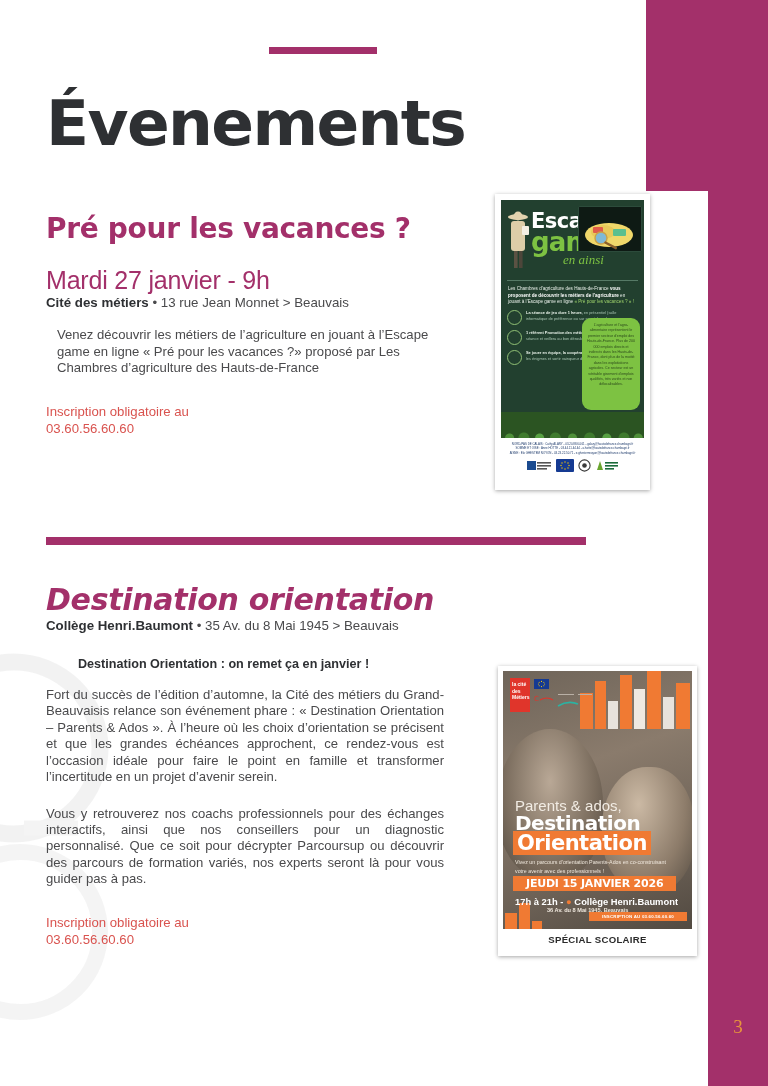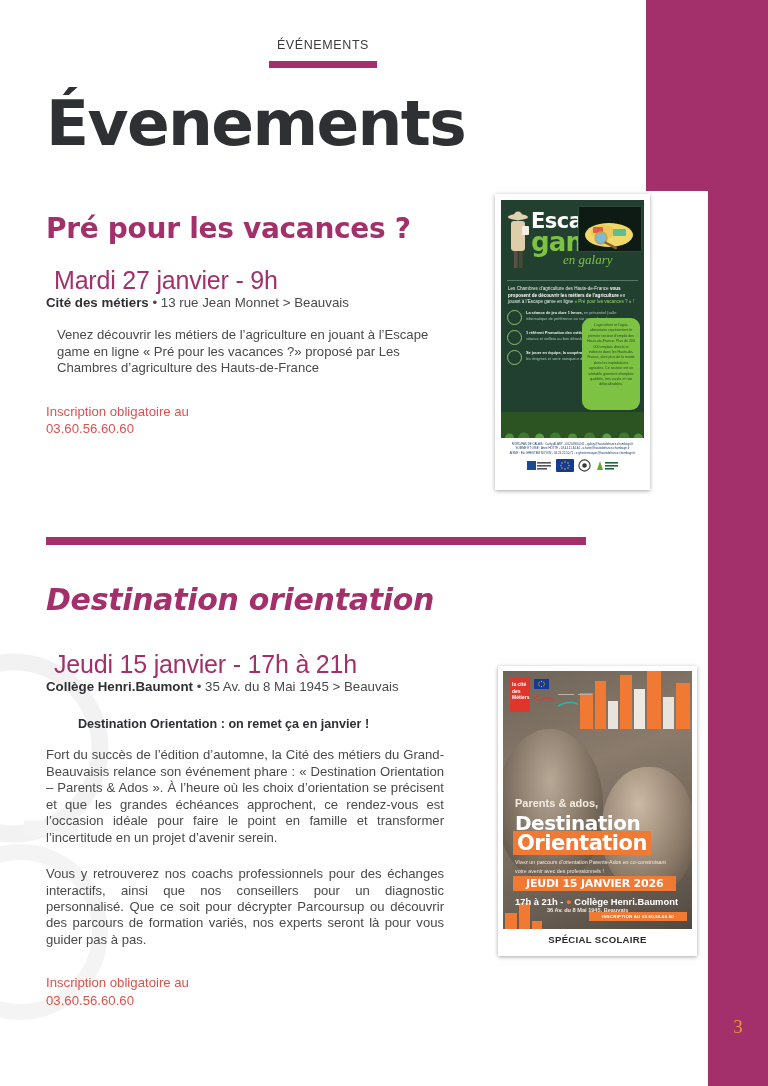--- a/index.html
+++ b/index.html
@@ -54,21 +54,21 @@
   
   .evt{position:absolute;z-index:3;}
   .evt-title{
     color:#A3306A;font-weight:bold;letter-spacing:-0.3px;
     font-family:"DejaVu Sans", sans-serif;
   }
   .evt-title.t1{font-size:28px;}
   .evt-title.t2{font-size:30px;font-style:italic;}
   .evt-when{
     color:#A3306A;font-size:25px;line-height:1.06;margin-top:22px;
-    font-family:"Liberation Sans", sans-serif;letter-spacing:-0.2px;margin-left:8px;
+    font-family:"Liberation Sans", sans-serif;letter-spacing:-0.2px;
   }
   .evt-where{
     font-size:13.3px;color:#4a4a4c;margin-top:1px;line-height:1.25;
   }
   .evt-where b{color:#2e3033;font-weight:bold;}
   .evt-lead{
     font-size:12.6px;color:#2e3033;font-weight:bold;margin-top:22px;padding-left:32px;
   }
   .evt-body{
     font-size:13.1px;color:#4a4a4c;line-height:1.26;margin-top:16px;
@@ -185,21 +185,21 @@
     position:absolute;left:0;top:0;width:20px;height:34px;background:#E0352B;
   }
   .p2-logo-red span{
     display:block;color:#fff;font-size:5px;line-height:1.3;padding:3px 2px 0 2px;
     font-weight:bold;
   }
   .p2-eu{
     position:absolute;left:24px;top:1px;width:15px;height:10px;background:#153A92;
   }
   .p2-kicker{
-    position:absolute;left:12px;top:126px;color:#f2ece4;font-size:11px;font-weight:bold;
+    position:absolute;left:12px;top:126px;color:#f2ece4;font-size:15px;
   }
   .p2-dest{
     position:absolute;left:12px;top:140px;color:#fff;font-size:20px;
     font-weight:bold;letter-spacing:-.5px;font-family:"DejaVu Sans",sans-serif;
   }
   .p2-orient{
     position:absolute;left:10px;top:160px;background:#F07A33;color:#fff;
     font-size:21px;font-weight:bold;letter-spacing:-.5px;padding:0 4px;
     font-family:"DejaVu Sans",sans-serif;
   }
@@ -241,21 +241,20 @@
     <circle cx="86" cy="108" r="86" fill="none" stroke="#e9e9e9" stroke-width="17"></circle>
     <circle cx="92" cy="292" r="80" fill="none" stroke="#ececec" stroke-width="16"></circle>
     <path d="M96 188 L150 188" stroke="#ececec" stroke-width="15" fill="none"></path>
   </svg>
 
   <div class="band-top"></div>
   <div class="band-right"></div>
   <div class="page-number">3</div>
 
   <div class="kicker-wrap">
-    <div class="kicker">ÉVÉNEMENTS</div>
     <div class="kicker-rule"></div>
   </div>
   <div class="page-title">Évenements</div>
 
   <div class="evt" style="left:46px;top:212px;width:430px;">
     <div class="evt-title t1">Pré pour les vacances ?</div>
     <div class="evt-when">Mardi 27 janvier - 9h</div>
     <div class="evt-where">
       <b>Cité des métiers</b><span> • </span><span>13 rue Jean Monnet &gt; Beauvais</span>
     </div>
@@ -273,21 +272,21 @@
         <svg class="p1-person" viewBox="0 0 24 62" aria-hidden="true">
           <ellipse cx="12" cy="7" rx="10" ry="3" fill="#e2d2ae"></ellipse>
           <circle cx="12" cy="6" r="4.4" fill="#e2d2ae"></circle>
           <rect x="5" y="11" width="14" height="30" rx="3" fill="#ddcda8"></rect>
           <rect x="8" y="41" width="3.6" height="17" fill="#5b5243"></rect>
           <rect x="13" y="41" width="3.6" height="17" fill="#4d463a"></rect>
           <rect x="16" y="16" width="7" height="9" rx="1" fill="#f4efe3"></rect>
         </svg>
         <div class="p1-escape">Escape</div>
         <div class="p1-game">game</div>
-        <div class="p1-enligne">en galary</div>
+        <div class="p1-enligne">en ainsi</div>
         <div class="p1-tablet">
           <svg viewBox="0 0 62 44" width="62" height="44" aria-hidden="true">
             <rect x="0" y="0" width="62" height="44" fill="#0e1a14"></rect>
             <ellipse cx="30" cy="28" rx="24" ry="12" fill="#f0d86a"></ellipse>
             <ellipse cx="24" cy="25" rx="12" ry="7" fill="#e8c95a"></ellipse>
             <rect x="34" y="22" width="13" height="7" rx="1" fill="#5bbf8f"></rect>
             <rect x="14" y="20" width="10" height="6" rx="1" fill="#e05c4a"></rect>
             <circle cx="22" cy="31" r="6" fill="#7fb9d6" stroke="#c9a14a" stroke-width="1.4"></circle>
             <rect x="26" y="34" width="14" height="2.4" rx="1" transform="rotate(28 26 34)" fill="#8a5f2a"></rect>
           </svg>
@@ -358,21 +357,20 @@
         </div>
       </div>
 
     </div>
   </div>
 
   <div class="divider"></div>
 
   <div class="evt" style="left:46px;top:582px;width:420px;">
     <div class="evt-title t2">Destination orientation</div>
-    <div class="evt-when" style="margin-top:34px;">Jeudi 15 janvier - 17h à 21h</div>
     <div class="evt-where">
       <b>Collège Henri.Baumont</b><span> • </span><span>35 Av. du 8 Mai 1945 &gt; Beauvais</span>
     </div>
     <div class="evt-lead">Destination Orientation : on remet ça en janvier !</div>
     <div class="evt-body" style="width:398px;">Fort du succès de l’édition d’automne, la Cité des métiers du Grand-Beauvaisis relance son événement phare : « Destination Orientation – Parents &amp; Ados ». À l’heure où les choix d’orientation se précisent et que les grandes échéances approchent, ce rendez-vous est l’occasion idéale pour faire le point en famille et transformer l’incertitude en un projet d’avenir serein.</div>
     <div class="evt-body" style="width:398px;margin-top:20px;">Vous y retrouverez nos coachs professionnels pour des échanges interactifs, ainsi que nos conseillers pour un diagnostic personnalisé. Que ce soit pour décrypter Parcoursup ou découvrir des parcours de formation variés, nos experts seront là pour vous guider pas à pas.</div>
     <div class="evt-cta">
       <div>Inscription obligatoire au</div>
       <div>03.60.56.60.60</div>
     </div>

